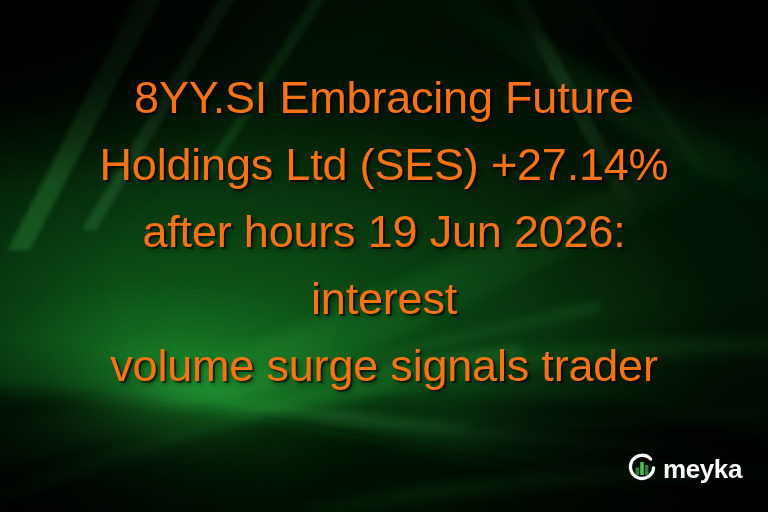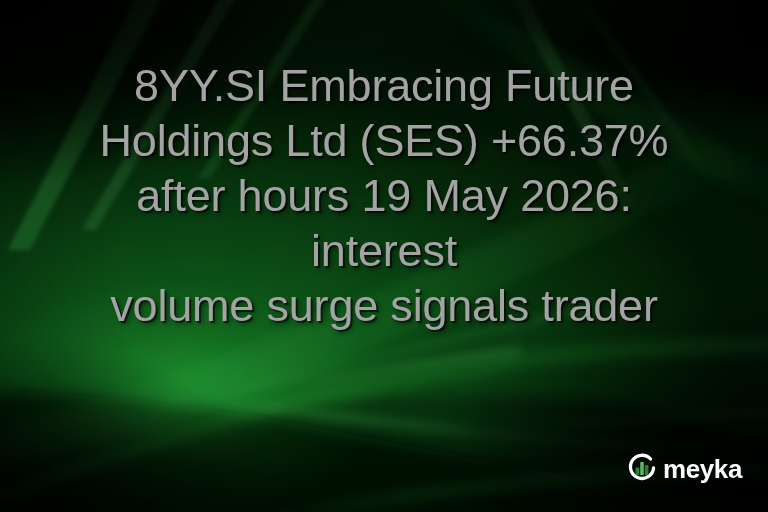--- a/index.html
+++ b/index.html
@@ -56,29 +56,30 @@
     left: 0;
     right: 0;
     top: 58px;
     text-align: center;
     padding: 0 26px;
     box-sizing: border-box;
     z-index: 5;
   }
   .headline-line {
     display: block;
-    color: #a3a3a3;
+    color: #f97316;
     font-size: 45px;
     line-height: 55px;
     font-weight: 400;
     letter-spacing: -0.2px;
     white-space: nowrap;
     text-shadow:
       2px 2px 0 rgba(0,0,0,0.55),
       3px 3px 5px rgba(0,0,0,0.45);
+    margin-top: 12px;
   }
 
   
   #logo {
     position: absolute;
     right: 26px;
     bottom: 28px;
     display: flex;
     align-items: center;
     gap: 5px;
@@ -184,22 +185,22 @@
 
   <div class="bg-layer" id="bg-glow"></div>
   <div class="bg-layer" id="bg-corner-dark-tl"></div>
   <div class="bg-layer" id="bg-corner-dark-tr"></div>
   <div class="bg-layer" id="bg-corner-dark-br"></div>
   <div class="bg-layer" id="bg-corner-dark-bl"></div>
   <div class="bg-layer" id="bg-vignette"></div>
 
   <div id="headline">
     <span class="headline-line">8YY.SI Embracing Future</span>
-    <span class="headline-line">Holdings Ltd (SES) +66.37%</span>
-    <span class="headline-line">after hours 19 May 2026:</span>
+    <span class="headline-line">Holdings Ltd (SES) +27.14%</span>
+    <span class="headline-line">after hours 19 Jun 2026:</span>
     <span class="headline-line">interest</span>
     <span class="headline-line">volume surge signals trader</span>
   </div>
 
   <div id="logo">
     <svg id="logo-mark" viewBox="0 0 32 32">
 
       <path d="M 24.6,7.0 A 11.6,11.6 0 1 0 27.6,16.0" fill="none" stroke="#ffffff" stroke-width="3.3" stroke-linecap="round"></path>
 
       <rect x="9.6" y="15.4" width="3.6" height="7.6" rx="0.5" fill="#2f7d38"></rect>

